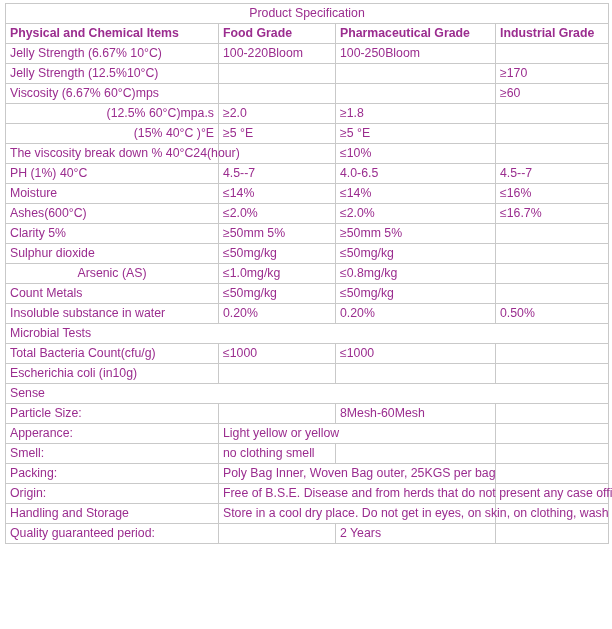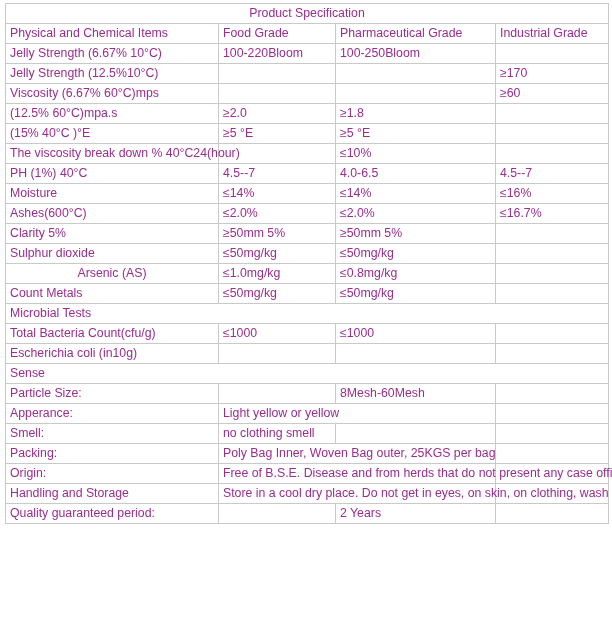--- a/index.html
+++ b/index.html
@@ -39,27 +39,27 @@
   }
   td.title-cell {
     text-align: center;
     color: #1a1a1a;
     font-size: 13.2px;
     height: 24px;
     border-bottom: 1px solid #c9c9c9;
   }
   td.hdr {
     color: #111111;
-    font-weight: normal;
+    font-weight: bold;
     font-size: 12.6px;
     height: 21px;
     margin-left: 33px;
   }
   td.indent-right {
-    text-align: left;
+    text-align: right;
     padding-right: 8px;
   }
   td.indent-small {
     padding-left: 9px;
     text-align: center;
   }
   td.val-indent {
     padding-left: 13px;
   }
   td.two-line {
@@ -177,20 +177,26 @@
         <td class="val-indent">≤1.0mg/kg</td>
         <td class="val-indent">≤0.8mg/kg</td>
         <td></td>
       </tr>
       <tr>
         <td>Count   Metals</td>
         <td>≤50mg/kg</td>
         <td>≤50mg/kg</td>
         <td></td>
       </tr>
+      <tr>
+        <td>Insoluble substance in water</td>
+        <td>0.20%</td>
+        <td>0.20%</td>
+        <td>0.50%</td>
+      </tr>
 
       <tr>
         <td class="full-span" colspan="4">Microbial Tests</td>
       </tr>
 
       <tr>
         <td>Total  Bacteria  Count(cfu/g)</td>
         <td>≤1000</td>
         <td>≤1000</td>
         <td></td>

